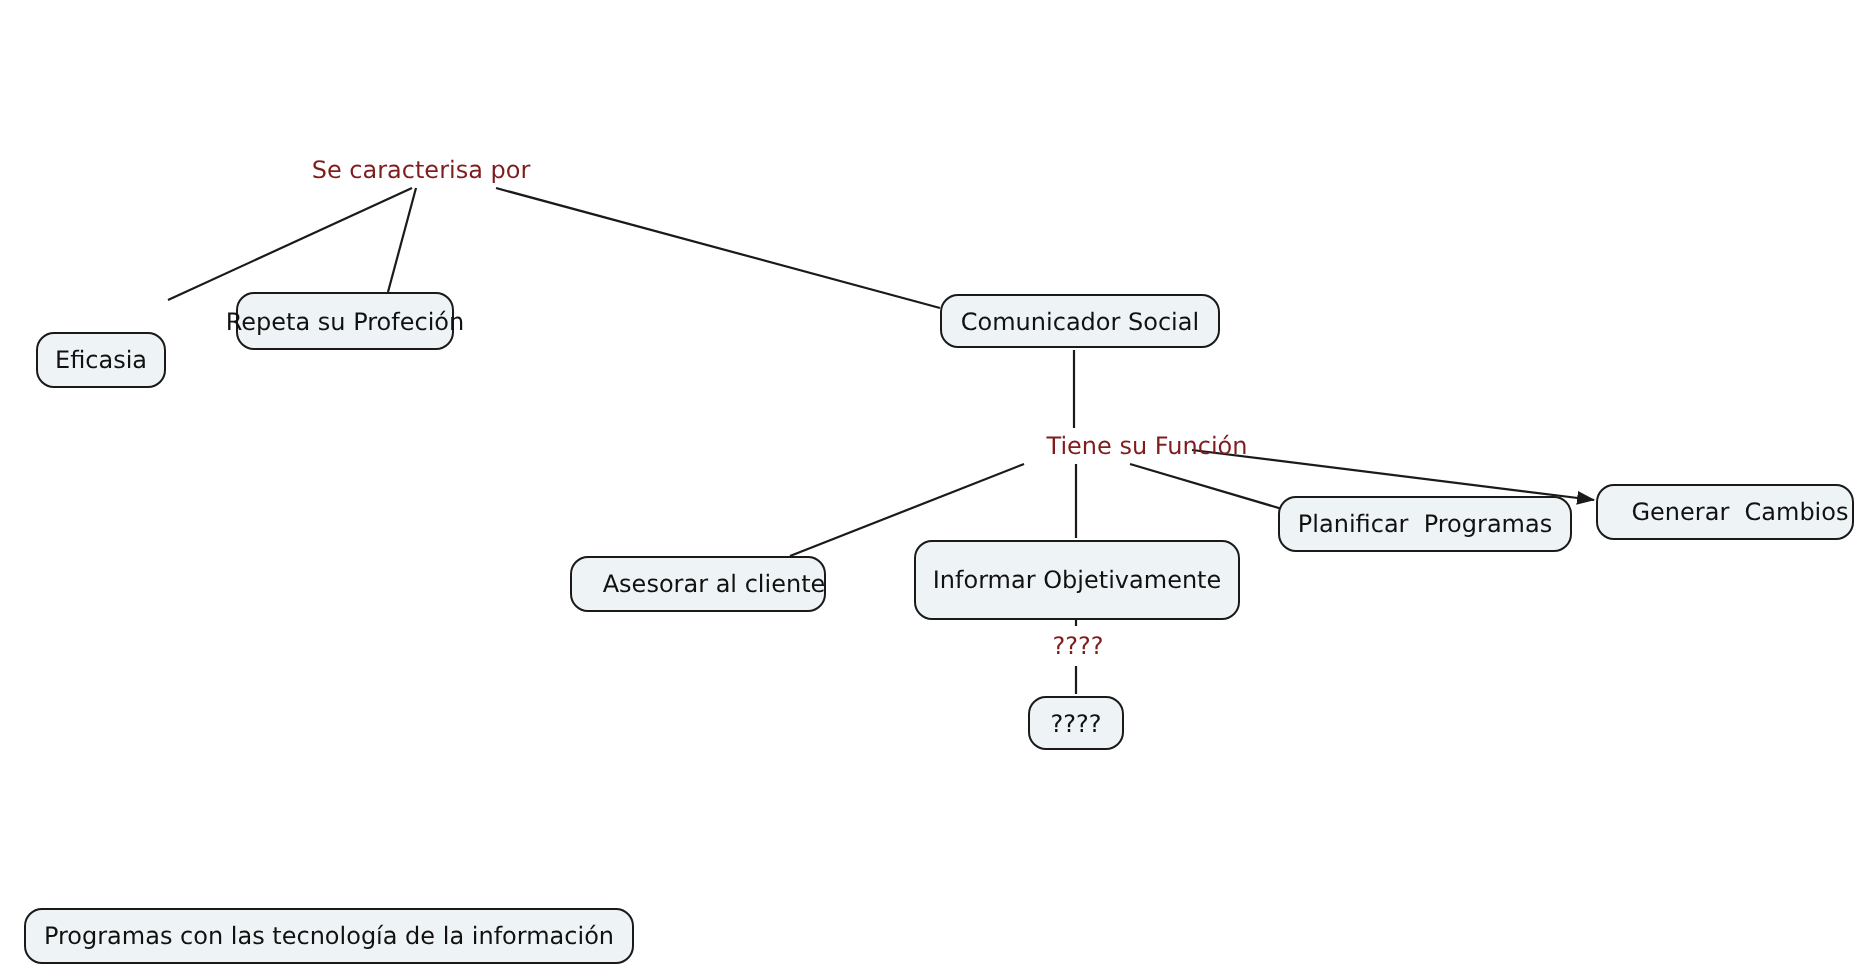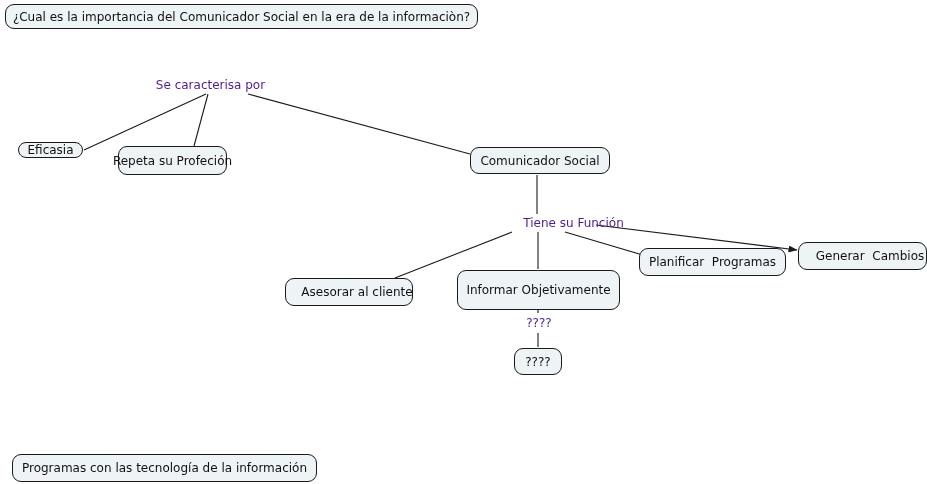--- a/index.html
+++ b/index.html
@@ -33,21 +33,21 @@
     font-size: 12px;
     line-height: 1;
     display: flex;
     align-items: center;
     justify-content: center;
     white-space: pre;
     padding: 0 9px;
   }
   .linking-phrase {
     position: absolute;
-    color: #4c1d95;
+    color: #7f1d1d;
     font-size: 12px;
     line-height: 1;
     white-space: pre;
     background: transparent;
     display: flex;
     align-items: center;
     justify-content: center;
   }
 </style>
 </head>
@@ -68,24 +68,23 @@
         <line x1="537" y1="175" x2="537" y2="214"></line>
         <line x1="512" y1="232" x2="395" y2="278"></line>
         <line x1="538" y1="232" x2="538" y2="269"></line>
         <line x1="565" y1="232" x2="663" y2="261" marker-end="url(#arrowhead)"></line>
         <line x1="596" y1="225" x2="797" y2="250" marker-end="url(#arrowhead)"></line>
         <line x1="538" y1="298" x2="538" y2="313"></line>
         <line x1="538" y1="333" x2="538" y2="347"></line>
       </g>
   </svg>
 
-  <div class="node" style="left: 5px; top: 4px; width: 473px; height: 25px;">¿Cual es la importancia del Comunicador Social en la era de la informaciòn?</div>
 
   <div id="nodes-layer">
-      <div class="node" style="left: 18px; top: 142px; width: 65px; height: 16px;">Eficasia</div>
+      <div class="node" style="left: 18px; top: 166px; width: 65px; height: 28px;">Eficasia</div>
       <div class="node" style="left: 118px; top: 146px; width: 109px; height: 29px;">Repeta su Profeción</div>
       <div class="node" style="left: 470px; top: 147px; width: 140px; height: 27px;">Comunicador Social</div>
       <div class="node" style="left: 285px; top: 278px; width: 128px; height: 28px; padding-left: 25px;">Asesorar al cliente</div>
       <div class="node" style="left: 457px; top: 270px; width: 163px; height: 40px;">Informar Objetivamente</div>
       <div class="node" style="left: 639px; top: 248px; width: 147px; height: 28px;">Planificar  Programas</div>
       <div class="node" style="left: 798px; top: 242px; width: 129px; height: 28px; padding-left: 24px;">Generar  Cambios</div>
       <div class="node" style="left: 514px; top: 348px; width: 48px; height: 27px;">????</div>
       <div class="node" style="left: 12px; top: 454px; width: 305px; height: 28px;">Programas con las tecnología de la información</div>
     </div>
   <div id="phrases-layer">

